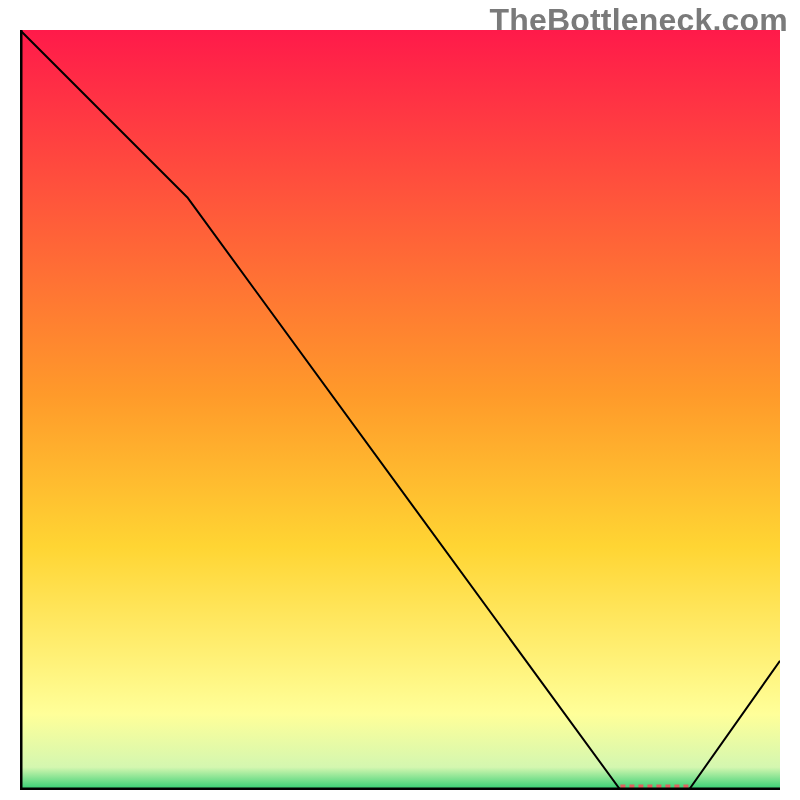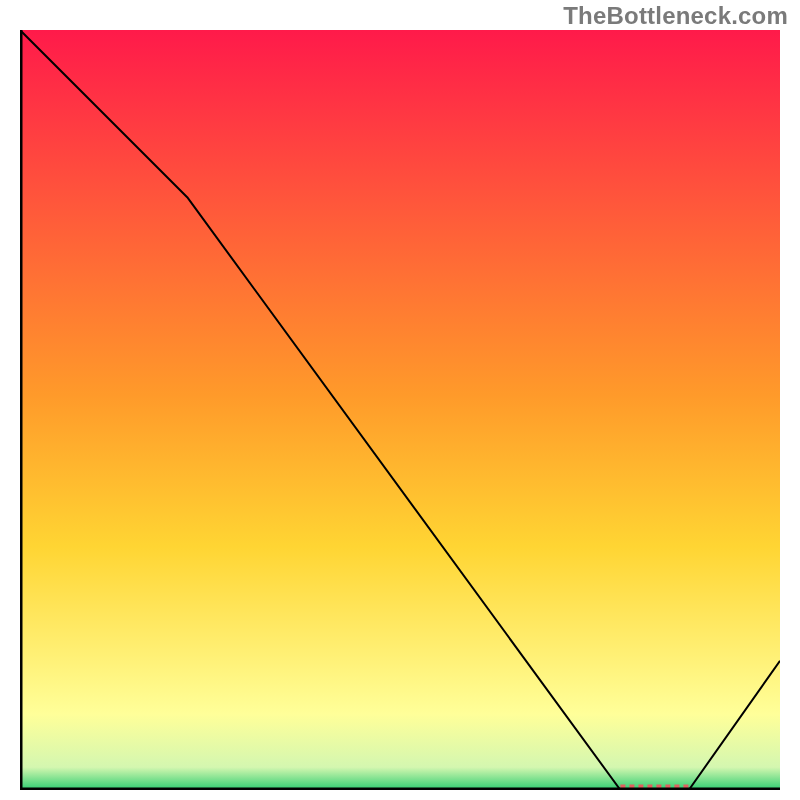--- a/index.html
+++ b/index.html
@@ -13,21 +13,21 @@
   }
   .stage {
     position: relative;
     width: 800px;
     height: 800px;
   }
   .watermark {
     position: absolute;
     top: 2px;
     right: 12px;
-    font-size: 24px;
+    font-size: 32px;
     font-weight: 600;
     color: #7a7a7a;
     letter-spacing: 0.2px;
   }
   .plot {
     position: absolute;
     left: 20px;
     top: 30px;
     width: 760px;
     height: 760px;

